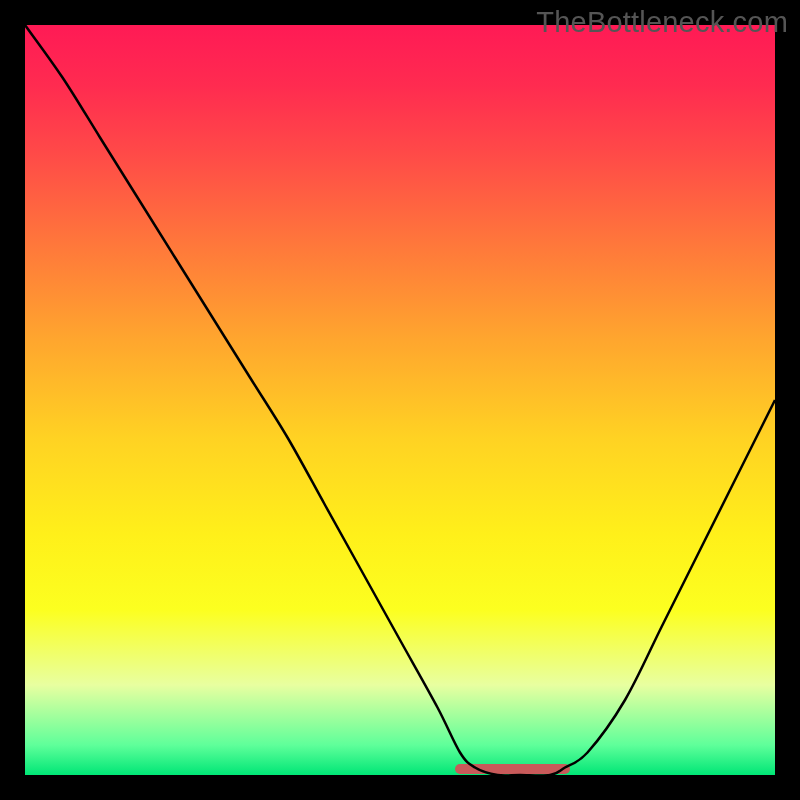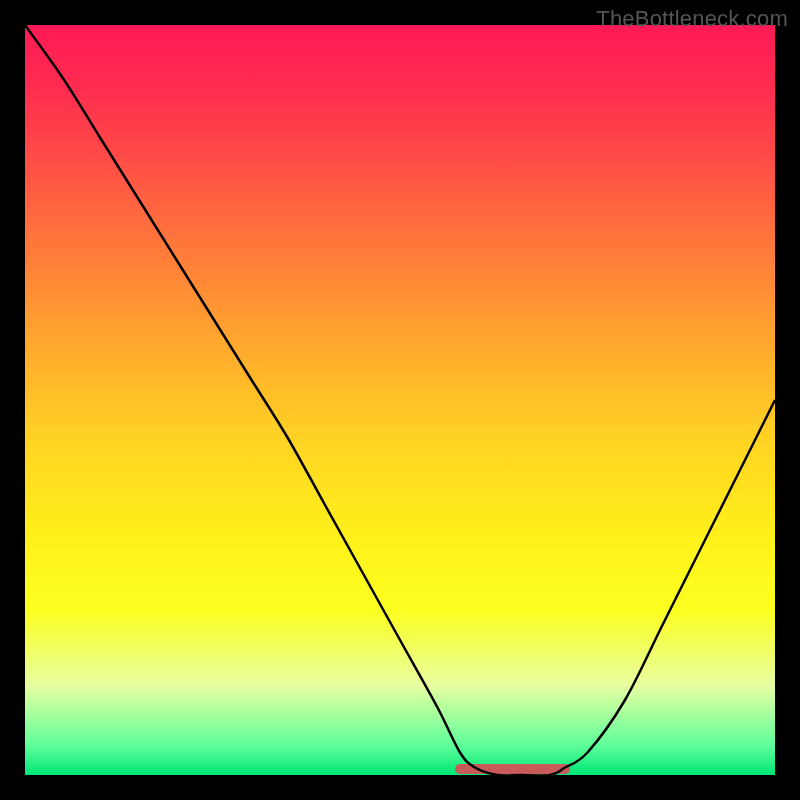--- a/index.html
+++ b/index.html
@@ -8,21 +8,21 @@
     height: 800px;
     background: #000;
     position: relative;
     font-family: Arial, sans-serif;
     overflow: hidden;
   }
   .watermark {
     position: absolute;
     top: 6px;
     right: 12px;
-    font-size: 22px;
+    font-size: 29px;
     font-weight: 500;
     color: #555;
     z-index: 10;
     letter-spacing: 0.2px;
   }
   .plot-area {
     position: absolute;
     left: 25px;
     top: 25px;
     width: 750px;

